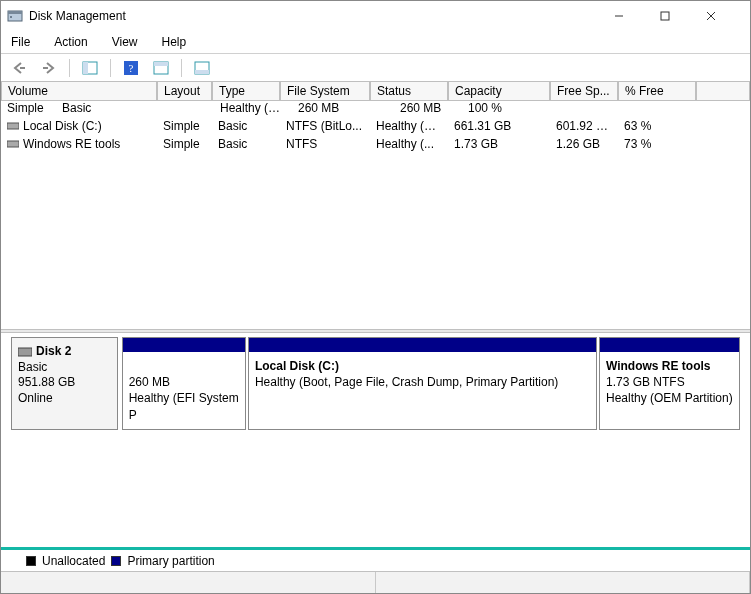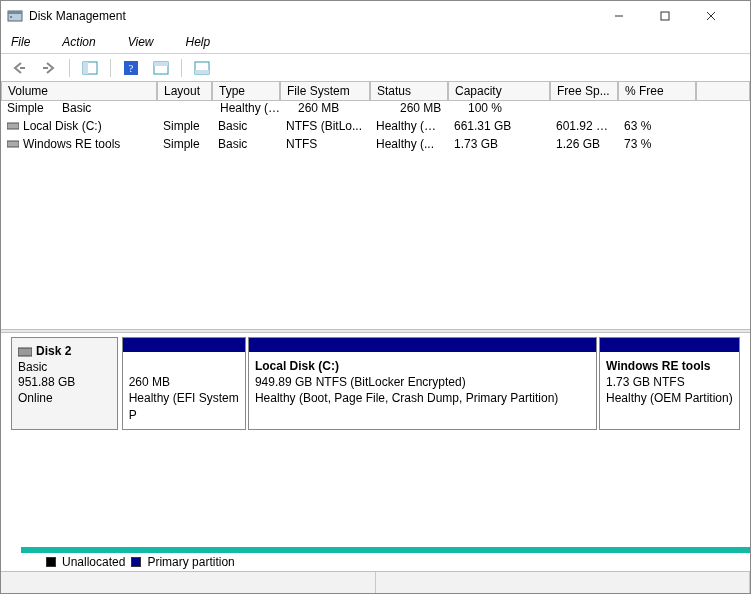--- a/index.html
+++ b/index.html
@@ -24,24 +24,23 @@
       background: #fff;
     }
     .titlebar .app-icon { width: 16px; height: 16px; margin-right: 6px; }
     .titlebar .title { flex: 1; }
     .winbtn {
       width: 46px; height: 30px;
       display: flex; align-items: center; justify-content: center;
       color: #222;
     }
     .menubar {
-      display: flex; gap: 32px;
+      display: flex; gap: 24px;
       padding: 4px 10px;
       border-bottom: 1px solid #d0d0d0;
-      font-style: italic;
     }
     .menubar span { cursor: default; }
     .toolbar {
       display: flex; align-items: center; gap: 6px;
       padding: 3px 6px;
       border-bottom: 1px solid #d0d0d0;
     }
     .toolbar .tb-btn {
       width: 24px; height: 22px;
       display: flex; align-items: center; justify-content: center;
@@ -103,23 +102,22 @@
     .p0 { width: 126px; margin-left:2px; }
     .p1 { width: 354px; }
     .p2 { width: 143px; }
     .below-disks {
       flex:1;
       border-top: none;
     }
     .legend {
       display:flex; align-items:center; gap:6px;
       padding: 4px 25px;
-      border-top: 6px solid #14b8a6;
+      border-top: 3px solid #14b8a6;
       height: 24px;
-      margin-left: 20px;
     }
     .swatch { width:10px; height:10px; display:inline-block; border:1px solid #333;}
     .sw-unalloc { background:#000; }
     .sw-primary { background:#000088; }
     .statusbar {
       height: 22px;
       border-top: 1px solid #c0c0c0;
       background: #f2f2f2;
       display:flex;
     }
@@ -289,21 +287,20 @@
     <div class="pbody">
       <br>
       <div>260 MB</div>
       <div>Healthy (EFI System P</div>
     </div>
   </div>
   <div class="part p1">
     <div class="stripe"></div>
     <div class="pbody">
       <div class="ptitle">Local Disk  (C:)</div>
-      <div>949.89 GB NTFS (BitLocker Encrypted)</div>
       <div>Healthy (Boot, Page File, Crash Dump, Primary Partition)</div>
     </div>
   </div>
   <div class="part p2">
     <div class="stripe"></div>
     <div class="pbody">
       <div class="ptitle">Windows RE tools</div>
       <div>1.73 GB NTFS</div>
       <div>Healthy (OEM Partition)</div>
     </div>

